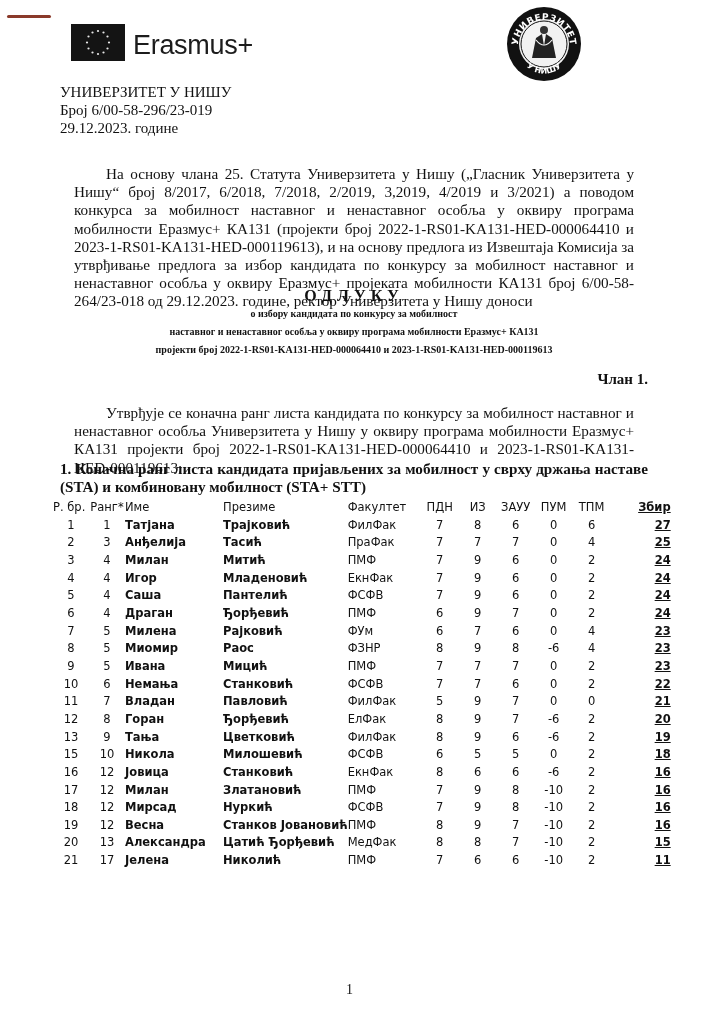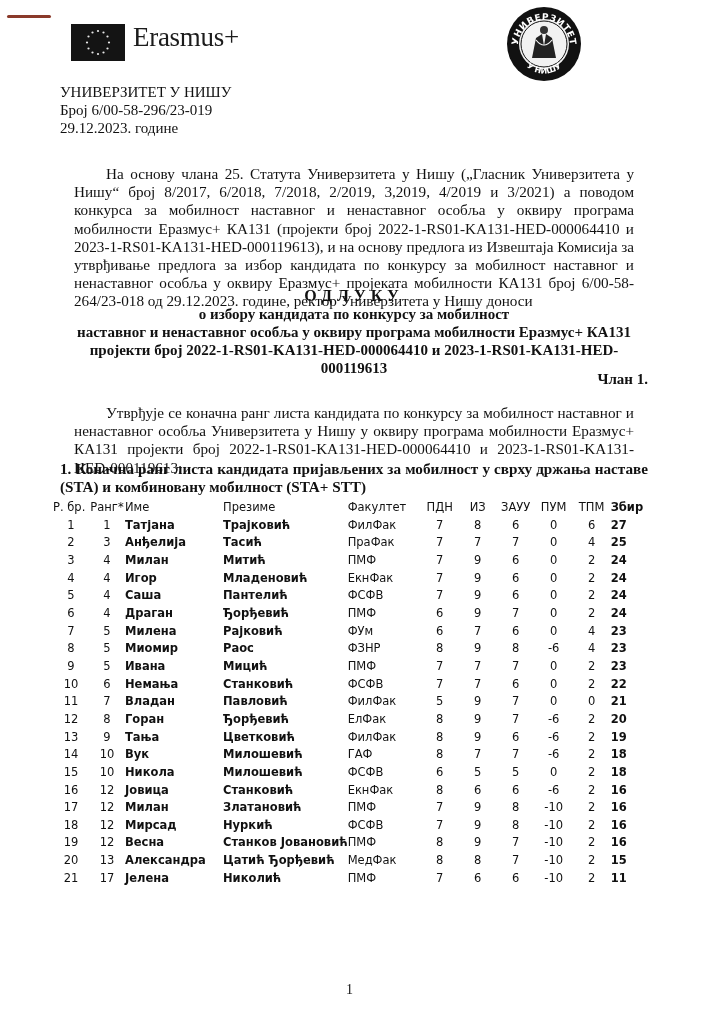--- a/index.html
+++ b/index.html
@@ -4,51 +4,51 @@
 <style>
   html, body { margin: 0; padding: 0; background: #ffffff; }
   body { width: 708px; height: 1024px; position: relative; overflow: hidden; color: #111; }
   .serif { font-family: Liberation Serif, serif; }
   .abs { position: absolute; }
 
   .redline { left: 7px; top: 15px; width: 44px; height: 3px; background: #8a3a2a; border-radius: 2px; }
 
   .eu-flag { left: 71px; top: 24px; width: 54px; height: 37px; background: #141414; }
   .eu-flag svg { display: block; }
-  .erasmus { left: 133px; top: 22px; font-family: Liberation Serif, serif; font-size: 27px; color: #1c1c1c; letter-spacing: -0.3px; line-height: 30px; }
+  .erasmus { left: 133px; top: 30px; font-family: Liberation Sans, sans-serif; font-size: 27px; color: #1c1c1c; letter-spacing: -0.3px; line-height: 30px; }
 
   .seal { left: 506px; top: 6px; width: 76px; height: 76px; }
 
   .hdr { left: 60px; font-size: 15px; line-height: 18px; }
   .hdr1 { top: 83px; }
   .hdr2 { top: 101px; }
   .hdr3 { top: 119px; }
 
   .para { left: 60px; width: 588px; font-size: 15.2px; line-height: 18.2px; text-align: justify; }
   .para p { margin: 14px; }
   .indent { text-indent: 32px; }
 
-  .title-block { left: 60px; width: 588px; text-align: center; font-weight: bold; font-size: 15px; line-height: 18px; }
+  .title-block { left: 60px; width: 588px; text-align: center; font-weight: bold; font-size: 10px; line-height: 18px; }
   .odluka { top: 287px; letter-spacing: 5px; font-size: 16px; }
   .t1 { top: 305px; }
   .t2 { top: 323px; }
   .t3 { top: 341px; }
 
   .clan { left: 60px; width: 588px; text-align: right; font-weight: bold; font-size: 15px; top: 371px; }
   .sec1 { top: 460px; font-weight: bold; }
 
   table.rank { position: absolute; left: 53px; top: 499px; border-collapse: collapse; font-family: "DejaVu Sans", sans-serif; font-size: 11.5px; }
   table.rank td, table.rank th { padding: 0; height: 17.65px; line-height: 17.65px; white-space: nowrap; font-weight: normal; }
   .c-rb { width: 36px; text-align: center; }
   .c-rang { width: 36px; text-align: center; }
   .c-ime { width: 98px; text-align: left; font-weight: bold !important; }
   .c-prez { width: 118px; text-align: left; font-weight: bold !important; }
   .c-fak { width: 73px; text-align: left; }
   .c-n { width: 38px; text-align: center; }
-  .c-zb { width: 60px; text-align: left; font-weight: bold !important; }
+  .c-zb { width: 60px; text-align: right; font-weight: bold !important; text-decoration: underline; }
   th.c-ime, th.c-prez { font-weight: normal !important; }
   th.c-zb { font-weight: bold !important; }
   th.c-rb { text-align: left; }
 
   .pagenum { left: 346px; top: 982px; font-size: 14px; }
 </style>
 </head>
 <body>
 
 <div class="abs redline"></div>
@@ -295,33 +295,20 @@
         <td class="c-prez">Цветковић</td>
         <td class="c-fak">ФилФак</td>
         <td class="c-n">8</td>
         <td class="c-n">9</td>
         <td class="c-n">6</td>
         <td class="c-n">-6</td>
         <td class="c-n">2</td>
         <td class="c-zb">19</td>
       </tr>
       <tr>
-        <td class="c-rb">14</td>
-        <td class="c-rang">10</td>
-        <td class="c-ime">Вук</td>
-        <td class="c-prez">Милошевић</td>
-        <td class="c-fak">ГАФ</td>
-        <td class="c-n">8</td>
-        <td class="c-n">7</td>
-        <td class="c-n">7</td>
-        <td class="c-n">-6</td>
-        <td class="c-n">2</td>
-        <td class="c-zb">18</td>
-      </tr>
-      <tr>
         <td class="c-rb">15</td>
         <td class="c-rang">10</td>
         <td class="c-ime">Никола</td>
         <td class="c-prez">Милошевић</td>
         <td class="c-fak">ФСФВ</td>
         <td class="c-n">6</td>
         <td class="c-n">5</td>
         <td class="c-n">5</td>
         <td class="c-n">0</td>
         <td class="c-n">2</td>

